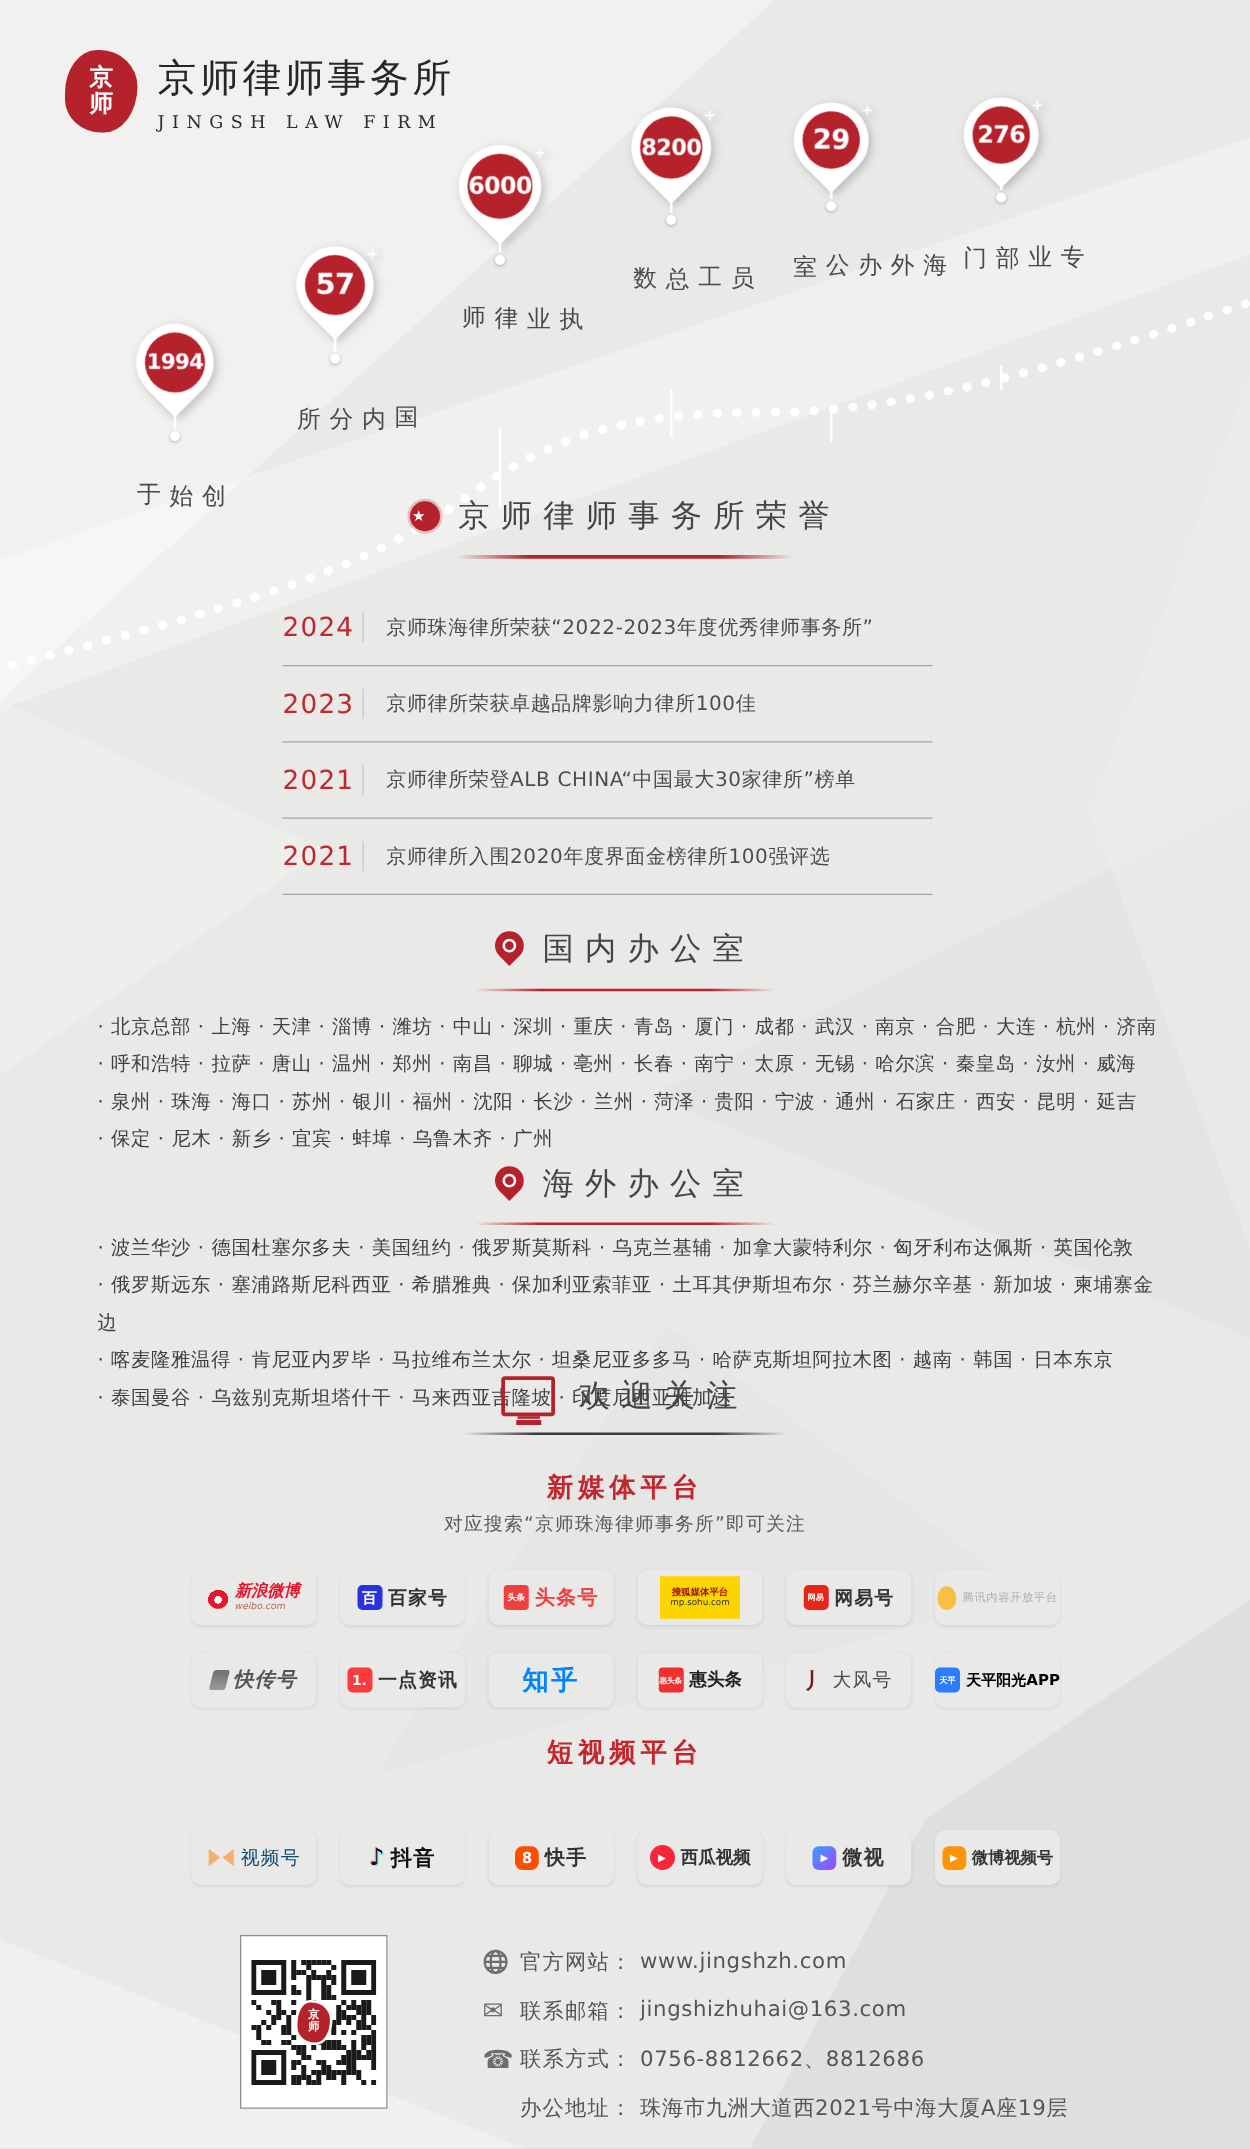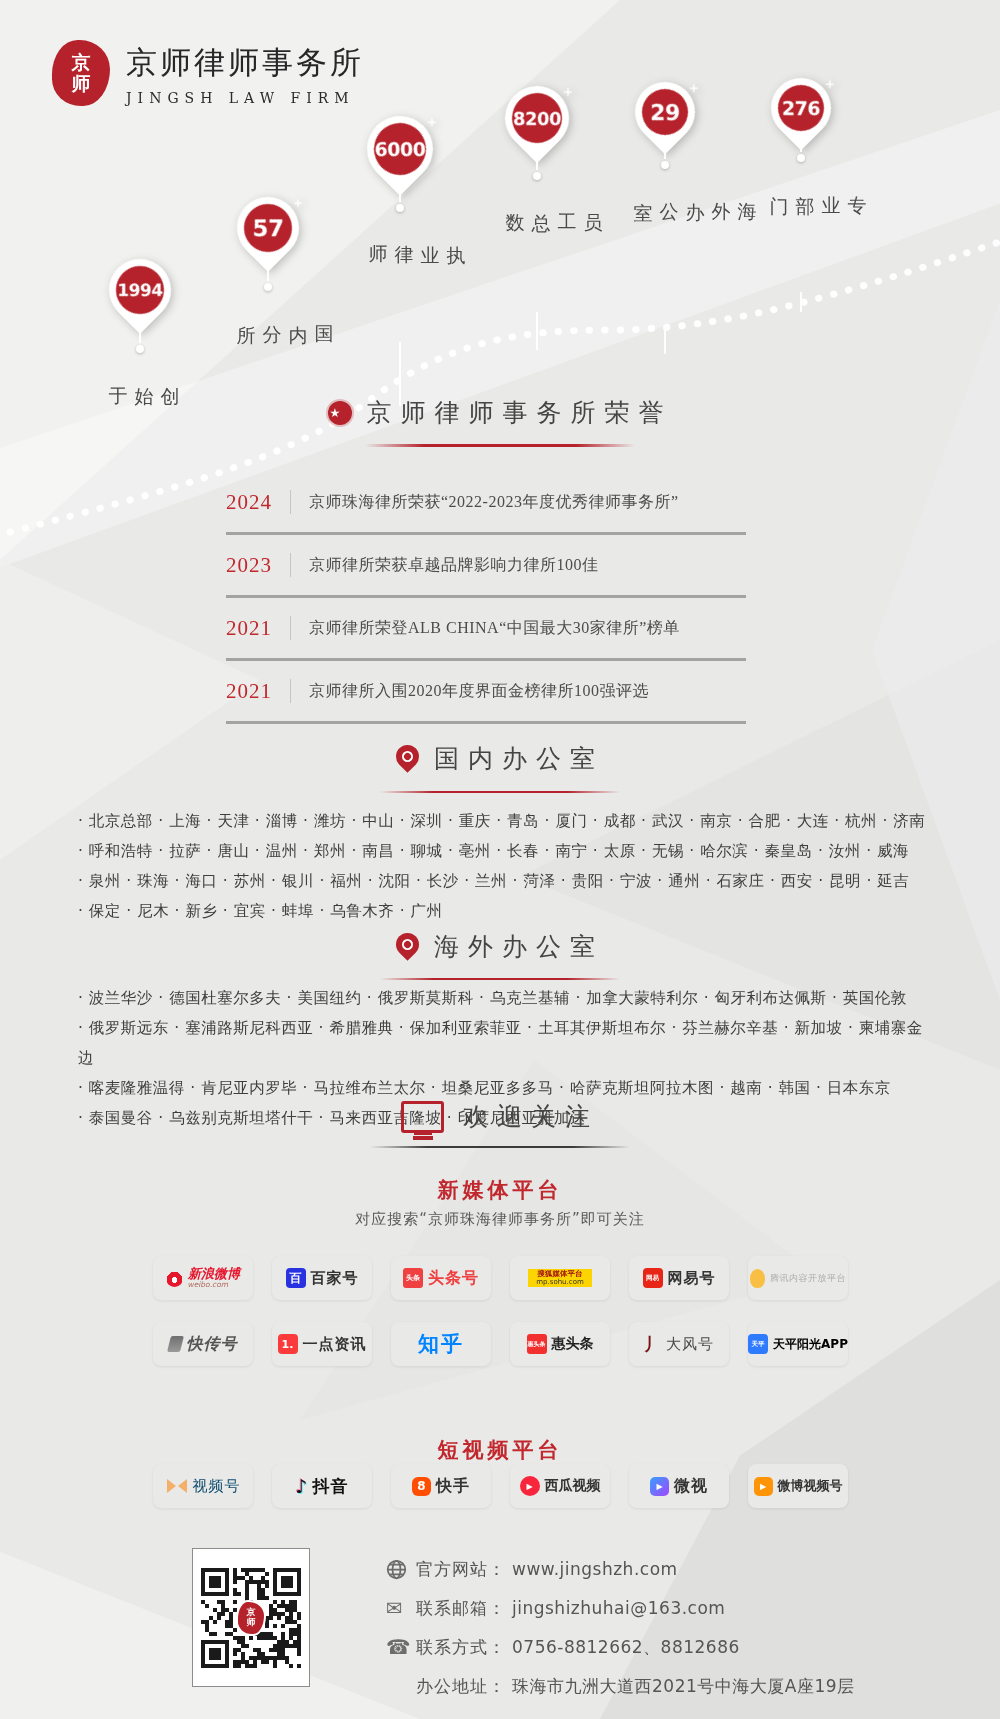--- a/index.html
+++ b/index.html
@@ -60,21 +60,21 @@
            box-shadow:0 0 0 2px rgba(181,34,43,.25);}
   .map-pin{position:relative;width:23px;height:23px;background:#b5222b;border-radius:50% 50% 50% 0;
            transform:rotate(-45deg);margin-top:-4px;}
   .map-pin::after{content:"";position:absolute;left:6px;top:6px;width:7px;height:7px;border:2px solid #fff;
            border-radius:50%;}
   .monitor{position:relative;width:37px;height:26px;border:3px solid #b5222b;border-radius:3px;margin-right:4px;}
   .monitor::after{content:"";position:absolute;left:50%;bottom:-10px;transform:translateX(-50%);
            width:20px;height:4px;background:#b5222b;box-shadow:0 -4px 0 -1px #b5222b;}
   
   .honors{position:absolute;left:226px;top:472px;width:520px;}
-  .hrow{display:flex;align-items:center;height:60px;border-bottom:3px solid #a3a3a3;font-family:Liberation Serif, serif;}
+  .hrow{display:flex;align-items:center;height:60px;border-bottom:1px solid #a3a3a3;}
   .hyear{width:60px;font-size:21px;color:#c1272d;letter-spacing:1px;}
   .hsep{width:1px;height:24px;background:#c6c6c4;margin:0 18px 0 4px;}
   .htext{font-size:16px;color:#4c4c4c;letter-spacing:.5px;}
   
   .citylines{position:absolute;left:78px;width:860px;font-size:15.5px;color:#3f3f3f;line-height:30px;letter-spacing:.5px;}
   
   .plat-title{position:absolute;left:0;width:100%;text-align:center;color:#c1272d;font-size:21px;
               font-weight:bold;letter-spacing:4px;}
   .plat-note{position:absolute;left:0;width:100%;text-align:center;color:#5a5a5a;font-size:15px;letter-spacing:1px;}
   
@@ -86,21 +86,21 @@
   .btxt{display:flex;flex-direction:column;line-height:1.1;}
   .bi{flex:none;display:flex;align-items:center;justify-content:center;}
   .i-weibo{width:17px;height:17px;border-radius:50%;
            background:radial-gradient(circle at 50% 58%, #fff 0 3px, #e6162d 3px 8px, rgba(0,0,0,0) 8px);}
   .lb-weibo{color:#e6162d;font-style:italic;font-weight:bold;font-size:13px;}
   .sub-weibo{color:#b06a5a;font-style:italic;font-size:7.5px;}
   .i-bjh{width:20px;height:20px;border-radius:4px;background:#2932e1;color:#fff;font-size:12px;font-weight:bold;}
   .lb-plain{color:#333;font-weight:bold;font-size:15px;letter-spacing:1px;}
   .i-tth{width:20px;height:20px;border-radius:3px;background:#f04142;color:#fff;font-size:7px;font-weight:bold;}
   .lb-tth{color:#f04142;font-weight:bold;font-size:16px;letter-spacing:1px;}
-  .i-sohu{width:64px;height:18px;background:#fcd500;flex-direction:column;line-height:1.2;}
+  .i-sohu{width:64px;height:34px;background:#fcd500;flex-direction:column;line-height:1.2;}
   .sohu-l1{font-size:7.5px;color:#a01313;font-weight:bold;}
   .sohu-l2{font-size:7px;color:#333;}
   .i-163{width:20px;height:20px;border-radius:4px;background:#e72617;color:#fff;font-size:6.5px;font-weight:bold;}
   .i-penguin{width:15px;height:19px;background:#f9bf45;border-radius:50% 50% 46% 46%;}
   .lb-faint{color:#adadab;font-size:9px;letter-spacing:.5px;}
   .i-kch{width:13px;height:16px;background:linear-gradient(#6f6f6f,#9a9a9a);transform:skewX(-14deg);border-radius:2px;}
   .lb-kch{color:#555;font-weight:bold;font-style:italic;font-size:16px;letter-spacing:1px;}
   .i-ydzx{width:20px;height:20px;border-radius:4px;background:#fb3b3b;color:#fff;font-size:11px;font-weight:bold;}
   .lb-zhihu{color:#0084ff;font-size:21px;font-weight:bold;letter-spacing:2px;}
   .i-htt{width:20px;height:20px;border-radius:3px;background:#f23030;color:#fff;font-size:6px;font-weight:bold;}
@@ -350,21 +350,21 @@
   </div>
   <div class="badge r2 col4">
     <span class="bi i-dfh">丿</span>
     <span class="lb-dfh">大风号</span>
   </div>
   <div class="badge r2 col5">
     <span class="bi i-tpyg">天平</span>
     <span class="lb-tpyg">天平阳光APP</span>
   </div>
 
-  <div class="plat-title" style="top:1388px;margin-top:48px;">短视频平台</div>
+  <div class="plat-title" style="top:1388px;">短视频平台</div>
 
   <div class="badge r3 col0">
     <span class="bi i-sph"></span>
     <span class="lb-sph">视频号</span>
   </div>
   <div class="badge r3 col1">
     <span class="bi i-douyin">♪</span>
     <span class="lb-douyin">抖音</span>
   </div>
   <div class="badge r3 col2">

